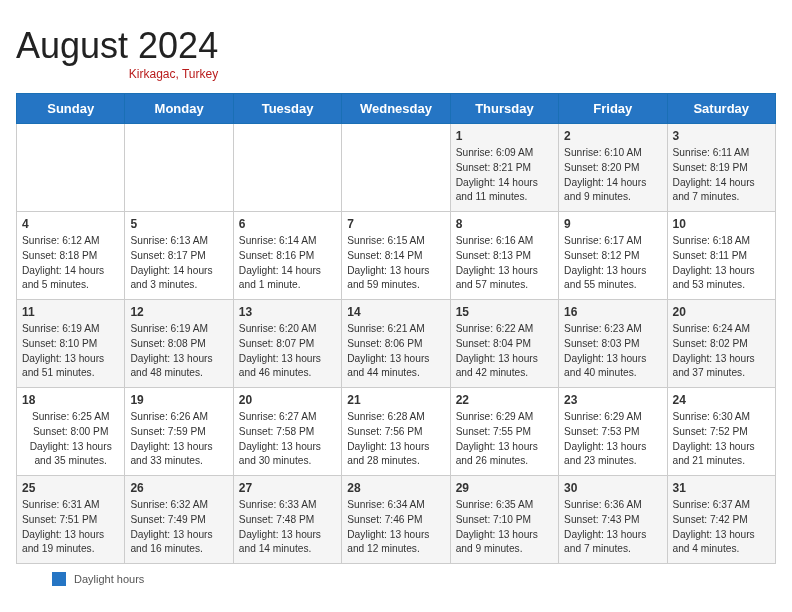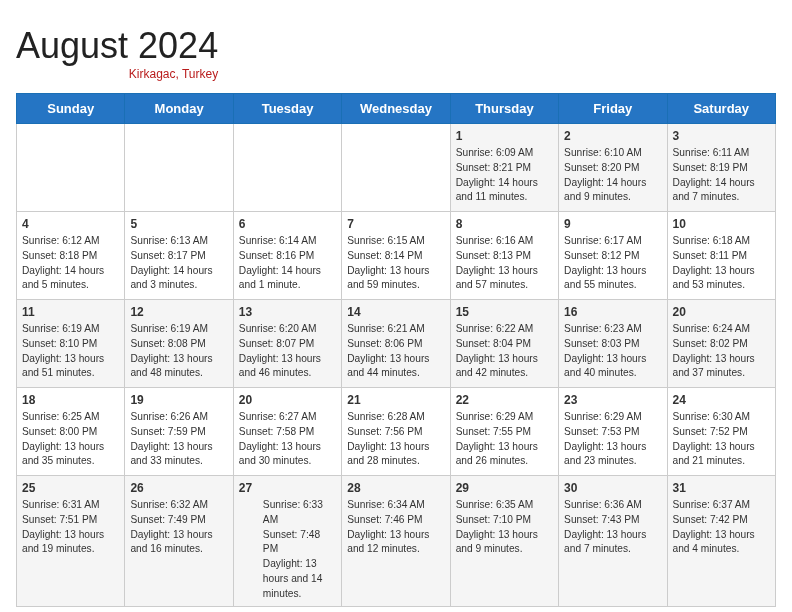--- a/index.html
+++ b/index.html
@@ -238,21 +238,21 @@
         <td>
           <span class="day-num">20</span>
           <div class="cell-content" style="white-space: pre-line;">Sunrise: 6:24 AM
 Sunset: 8:02 PM
 Daylight: 13 hours and 37 minutes.</div>
         </td>
       </tr>
       <tr>
         <td>
           <span class="day-num">18</span>
-          <div class="cell-content" style="white-space: pre-line;">Sunrise: 6:25 AM
+          <div class="cell-content" style="white-space: pre-line; text-align: center;">Sunrise: 6:25 AM
 Sunset: 8:00 PM
 Daylight: 13 hours and 35 minutes.</div>
         </td>
         <td>
           <span class="day-num">19</span>
           <div class="cell-content" style="white-space: pre-line;">Sunrise: 6:26 AM
 Sunset: 7:59 PM
 Daylight: 13 hours and 33 minutes.</div>
         </td>
         <td>
@@ -294,21 +294,21 @@
 Daylight: 13 hours and 19 minutes.</div>
         </td>
         <td>
           <span class="day-num">26</span>
           <div class="cell-content" style="white-space: pre-line;">Sunrise: 6:32 AM
 Sunset: 7:49 PM
 Daylight: 13 hours and 16 minutes.</div>
         </td>
         <td>
           <span class="day-num">27</span>
-          <div class="cell-content" style="white-space: pre-line; margin-left: 24px;">Sunrise: 6:33 AM
+          <div class="cell-content" style="white-space: pre-line;">Sunrise: 6:33 AM
 Sunset: 7:48 PM
 Daylight: 13 hours and 14 minutes.</div>
         </td>
         <td>
           <span class="day-num">28</span>
           <div class="cell-content" style="white-space: pre-line;">Sunrise: 6:34 AM
 Sunset: 7:46 PM
 Daylight: 13 hours and 12 minutes.</div>
         </td>
         <td>

